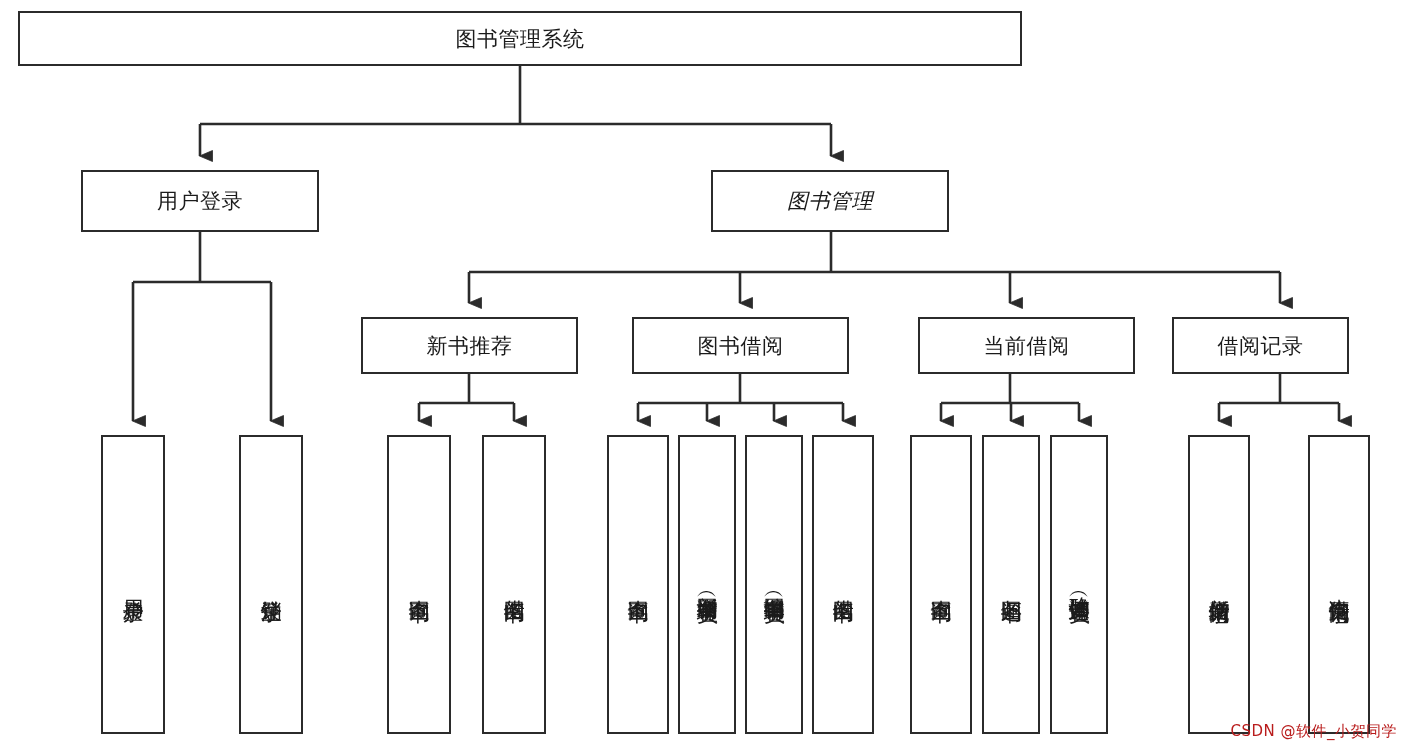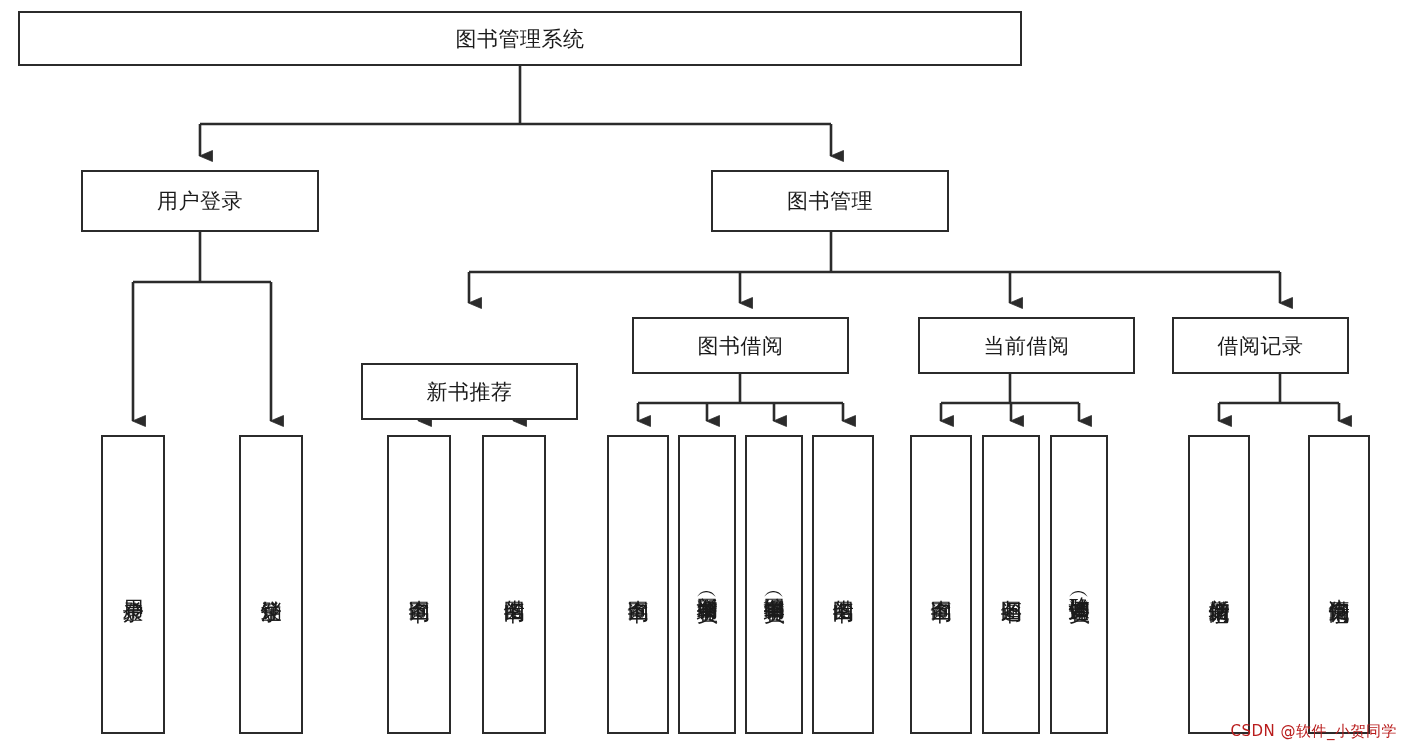--- a/index.html
+++ b/index.html
@@ -125,25 +125,25 @@
     </g>
   </svg>
 
   <div class="node horiz" style="left: 18px; top: 11px; width: 1004px; height: 55px;">
     <span class="label">图书管理系统</span>
   </div>
 
   <div class="node horiz" style="left: 81px; top: 170px; width: 238px; height: 62px;">
     <span class="label">用户登录</span>
   </div>
-  <div class="node horiz" style="left: 711px; top: 170px; width: 238px; height: 62px;">
+  <div class="node horiz" style="left: 711px; top: 170px; width: 238px; height: 62px; font-style: italic;">
     <span class="label">图书管理</span>
   </div>
 
-  <div class="node horiz" style="left: 361px; top: 317px; width: 217px; height: 57px; margin-top: 46px;">
+  <div class="node horiz" style="left: 361px; top: 317px; width: 217px; height: 57px;">
     <span class="label">新书推荐</span>
   </div>
   <div class="node horiz" style="left: 632px; top: 317px; width: 217px; height: 57px;">
     <span class="label">图书借阅</span>
   </div>
   <div class="node horiz" style="left: 902px; top: 317px; width: 217px; height: 57px; margin-left: 16px;">
     <span class="label">当前借阅</span>
   </div>
   <div class="node horiz" style="left: 1172px; top: 317px; width: 177px; height: 57px;">
     <span class="label">借阅记录</span>

